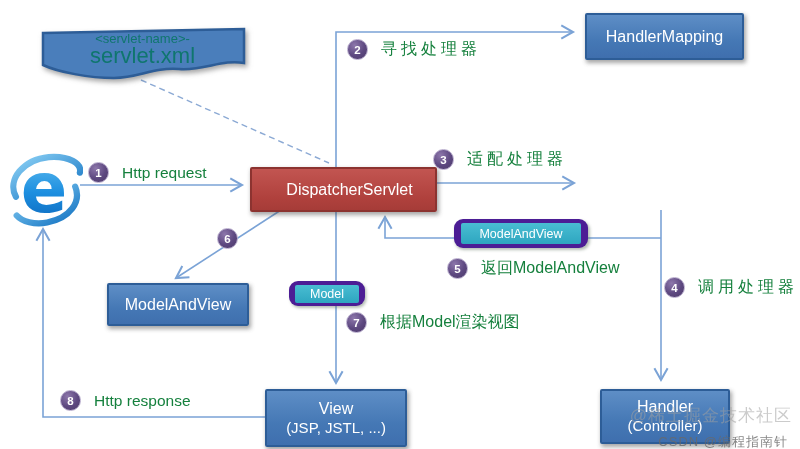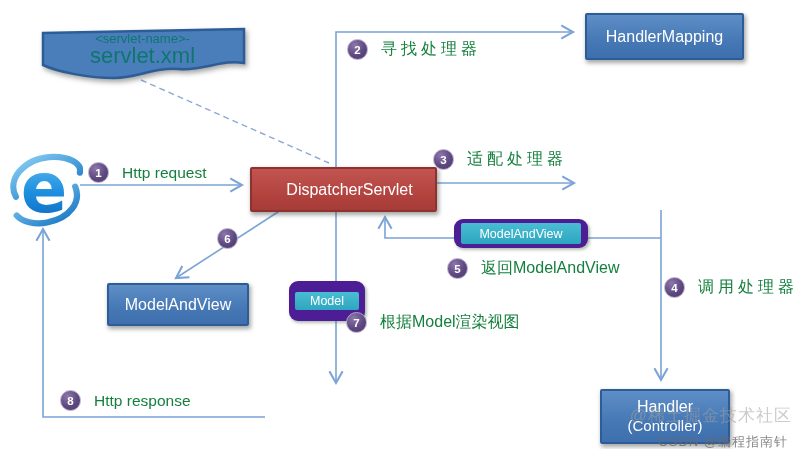--- a/index.html
+++ b/index.html
@@ -120,31 +120,35 @@
 
   <div class="node blue" style="left:585px;top:13px;width:155px;height:43px">
     <span class="l1">HandlerMapping</span>
   </div>
 
 
   <div class="node blue" style="left:107px;top:283px;width:138px;height:39px">
     <span class="l1">ModelAndView</span>
   </div>
 
+  <div class="node blue" style="left:265px;top:389px;width:138px;height:54px">
+    <span class="l1">View</span>
+    <span class="l2">(JSP, JSTL, ...)</span>
+  </div>
 
   <div class="node blue" style="left:600px;top:389px;width:126px;height:51px">
     <span class="l1">Handler</span>
     <span class="l2">(Controller)</span>
   </div>
 
   <div class="tag" style="left:454px;top:219px;width:134px;height:29px">
     <span class="inner" style="width:120px;height:21px">ModelAndView</span>
   </div>
 
-  <div class="tag" style="left:289px;top:281px;width:76px;height:40px">
+  <div class="tag" style="left:289px;top:281px;width:76px;height:25px">
     <span class="inner" style="width:64px;height:18px">Model</span>
   </div>
 
   <div class="step" style="left:88px;top:162px">
     <span class="num">1</span>
     <span class="lbl en">Http request</span>
   </div>
 
   <div class="step" style="left:347px;top:39px">
     <span class="num">2</span>

